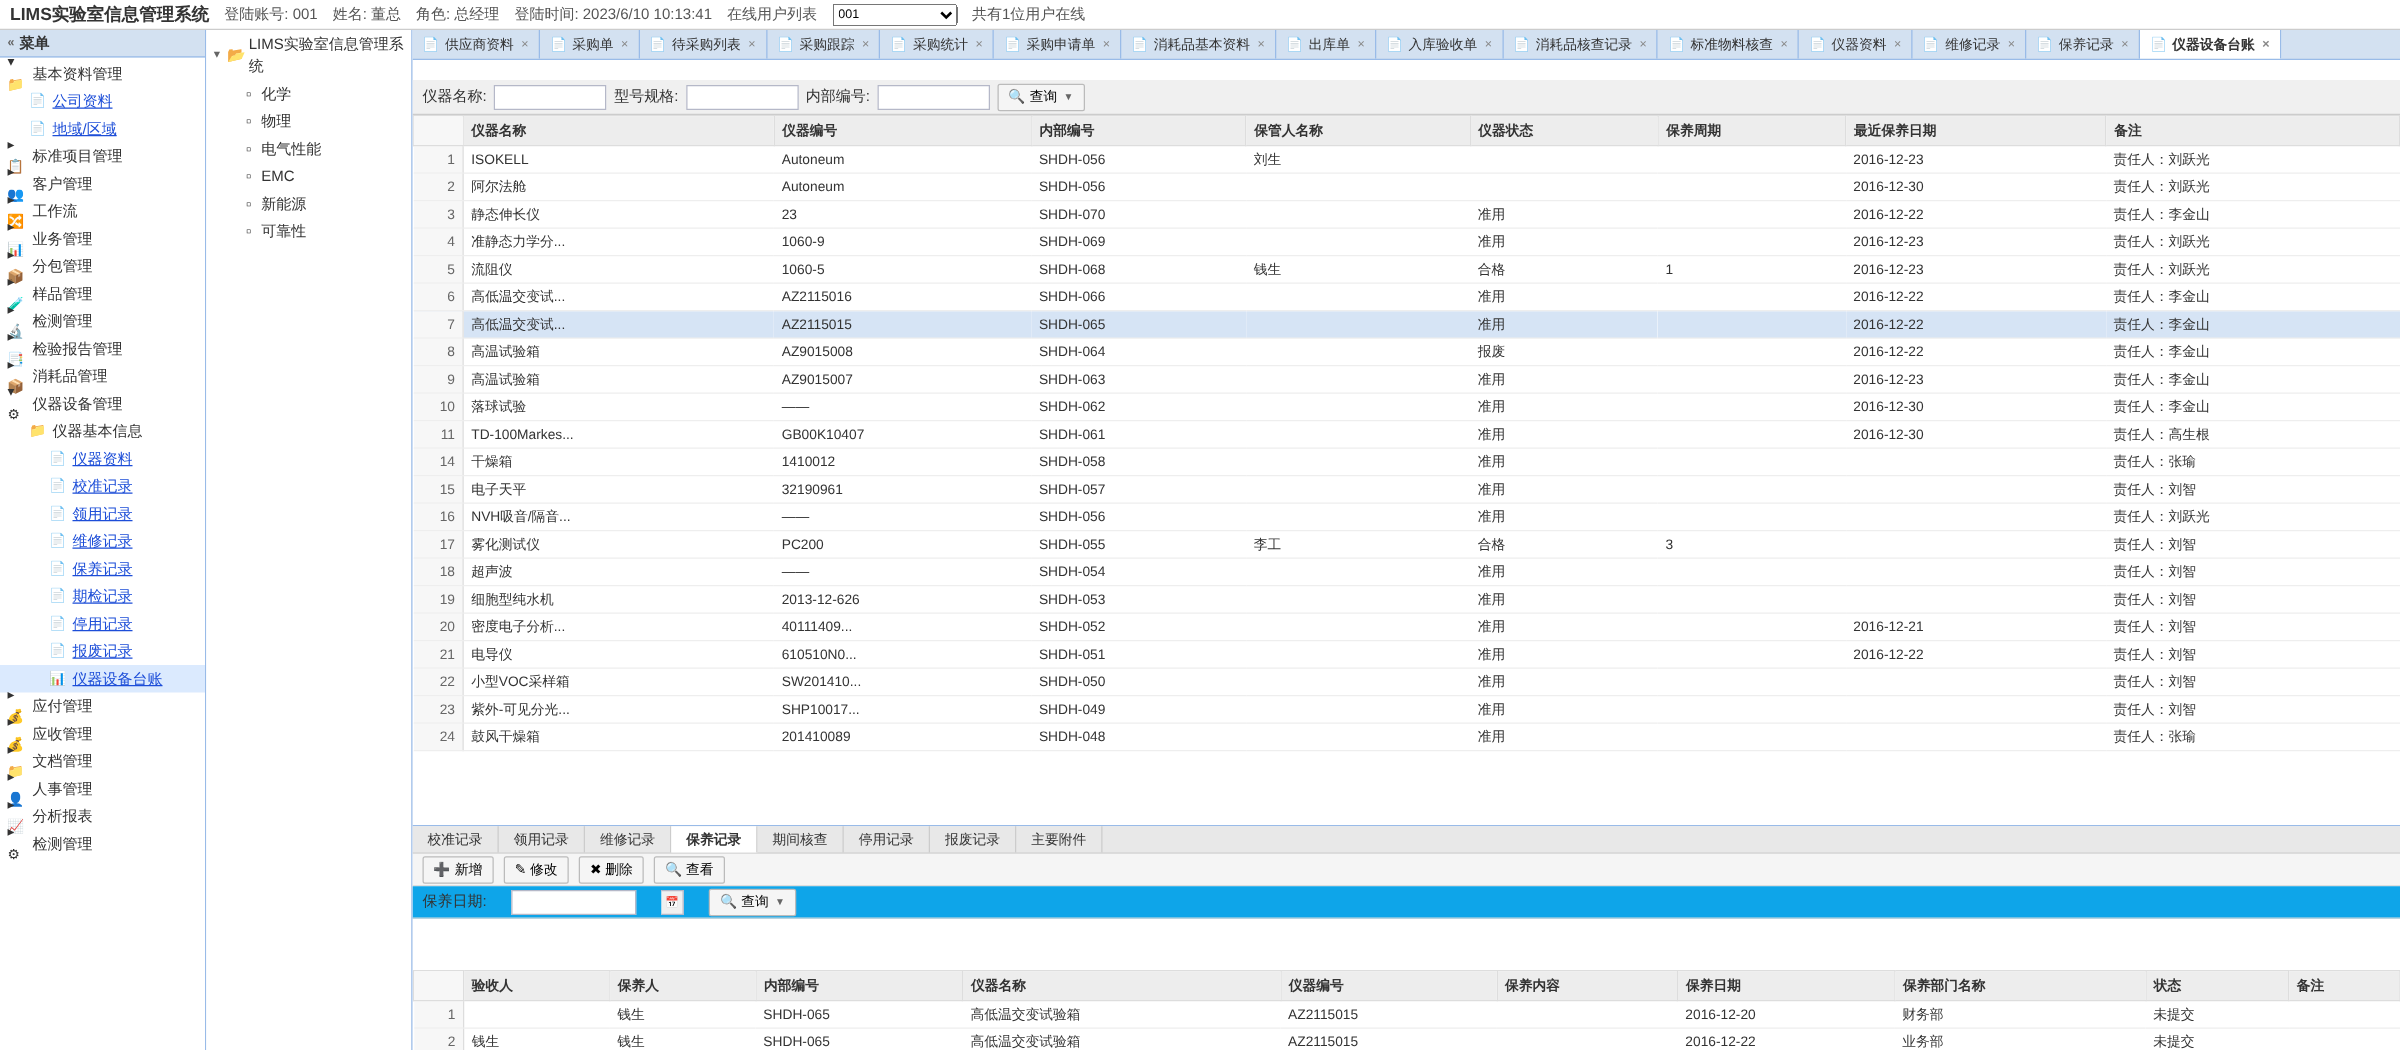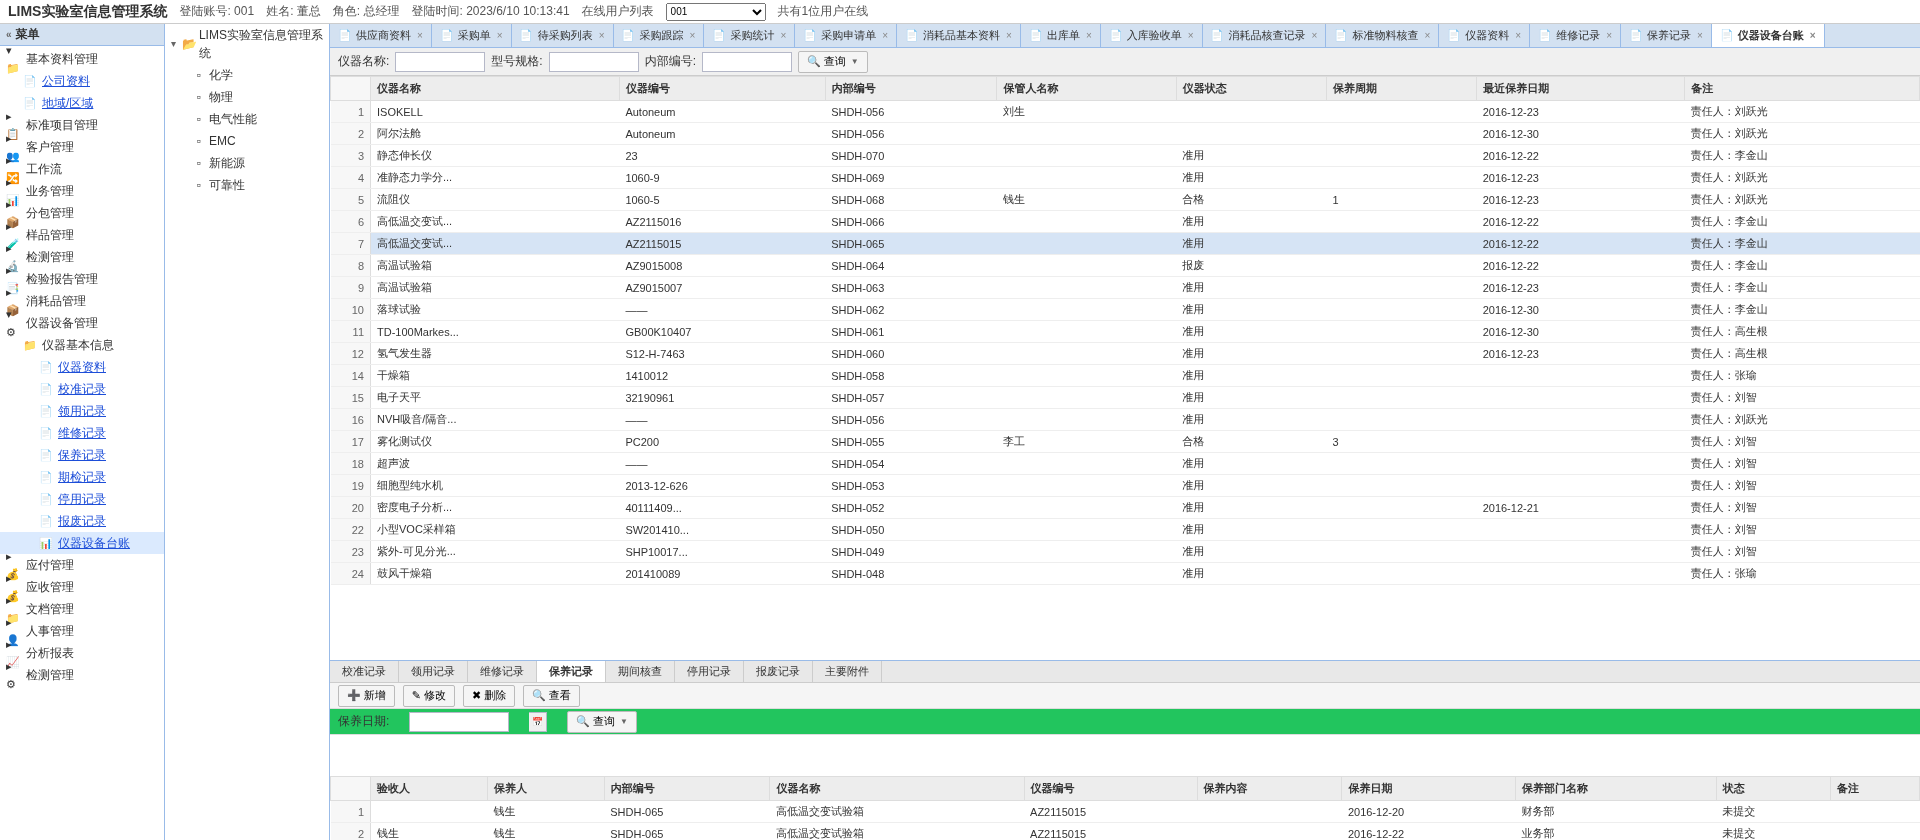--- a/index.html
+++ b/index.html
@@ -24,38 +24,38 @@
 .tree-node { display: flex; align-items: center; padding: 2px 6px; cursor: pointer; line-height: 18px; }
 .tree-node.child { padding-left: 26px; }
 .tree-toggle { width: 12px; font-size: 10px; color: #666; }
 .folder-icon { width: 16px; height: 16px; margin-right: 2px; display: inline-flex; align-items: center; justify-content: center; }
 .right-panel { flex: 1; display: flex; flex-direction: column; overflow: hidden; }
 .tabs { display: flex; background: #d3e1f1; border-bottom: 1px solid #99bbe8; height: 24px; overflow-x: auto; }
 .tab { display: flex; align-items: center; padding: 0 8px; border-right: 1px solid #99bbe8; cursor: pointer; white-space: nowrap; gap: 4px; font-size: 11px; }
 .tab.active { background: #fff; font-weight: bold; }
 .tab-icon { width: 14px; height: 14px; display: inline-flex; align-items: center; justify-content: center; }
 .tab-close { color: #888; font-size: 10px; margin-left: 2px; }
-.toolbar { height: 28px; background: #f0f0f0; border-bottom: 1px solid #ccc; display: flex; align-items: center; padding: 0 8px; gap: 6px; }
+.toolbar { height: 28px; background: #f0f0f0; border-bottom: 1px solid #ccc; display: flex; align-items: center; padding: 0 8px; gap: 6px; margin-top: 16px; }
 .toolbar label { font-size: 12px; }
 .toolbar input[type="text"] { height: 20px; width: 90px; border: 1px solid #b5b8c8; padding: 0 4px; font-size: 11px; }
 .btn { height: 22px; padding: 0 8px; background: #f5f5f5; border: 1px solid #bbb; border-radius: 2px; cursor: pointer; display: inline-flex; align-items: center; gap: 3px; font-size: 11px; }
 .btn-icon { font-size: 11px; }
 .dropdown-arrow { font-size: 8px; margin-left: 2px; color: #666; }
 .grid-container { flex: 1; overflow: auto; }
 .grid { width: 100%; border-collapse: collapse; font-size: 11px; }
 .grid th { background: #ededed; border: 1px solid #ddd; padding: 4px 6px; text-align: left; font-weight: bold; color: #333; position: sticky; top: 0; }
 .grid td { border-bottom: 1px solid #eee; padding: 3px 6px; white-space: nowrap; overflow: hidden; text-overflow: ellipsis; }
 .grid tbody tr.selected { background: #d6e4f5; }
 .grid .rownum { width: 40px; text-align: right; color: #666; background: #f7f7f7; border-right: 1px solid #ddd; }
 .detail-panel { height: 180px; border-top: 1px solid #99bbe8; display: flex; flex-direction: column; }
 .detail-tabs { display: flex; background: #e8e8e8; border-bottom: 1px solid #ccc; height: 22px; }
 .detail-tab { padding: 0 12px; display: flex; align-items: center; border-right: 1px solid #ccc; cursor: pointer; font-size: 11px; }
 .detail-tab.active { background: #fff; font-weight: bold; }
 .detail-toolbar { height: 26px; background: #f5f5f5; border-bottom: 1px solid #ddd; display: flex; align-items: center; padding: 0 8px; gap: 8px; }
-.detail-search { height: 26px; background: #22c55e; border-bottom: 1px solid #ddd; display: flex; align-items: center; padding: 0 8px; gap: 20px; }
+.detail-search { height: 26px; background: #0ea5e9; border-bottom: 1px solid #ddd; display: flex; align-items: center; padding: 0 8px; gap: 20px; }
 .date-input { height: 20px; width: 100px; border: 1px solid #b5b8c8; padding: 0 4px; font-size: 11px; }
 .date-picker-btn { width: 18px; height: 20px; border: 1px solid #b5b8c8; border-left: none; background: #f0f0f0; cursor: pointer; font-size: 9px; }
 .detail-grid-container { flex: 1; overflow: auto; margin-top: 41px; }
 .bg-decoration { position: fixed; bottom: 0; left: 0; width: 160px; height: 160px; background: linear-gradient(135deg, transparent 40%, #5b8fd4 40%); z-index: -1; pointer-events: none; }
 </style>
 </head>
 <body>
 
 <div class="header">
   <span class="header-title">LIMS实验室信息管理系统</span>
@@ -452,31 +452,20 @@
               <td>TD-100Markes...</td>
               <td>GB00K10407</td>
               <td>SHDH-061</td>
               <td></td>
               <td>准用</td>
               <td></td>
               <td>2016-12-30</td>
               <td>责任人：高生根</td>
             </tr>
             <tr>
-              <td class="rownum">12</td>
-              <td>氢气发生器</td>
-              <td>S12-H-7463</td>
-              <td>SHDH-060</td>
-              <td></td>
-              <td>准用</td>
-              <td></td>
-              <td>2016-12-23</td>
-              <td>责任人：高生根</td>
-            </tr>
-            <tr>
               <td class="rownum">14</td>
               <td>干燥箱</td>
               <td>1410012</td>
               <td>SHDH-058</td>
               <td></td>
               <td>准用</td>
               <td></td>
               <td></td>
               <td>责任人：张瑜</td>
             </tr>
@@ -537,20 +526,31 @@
             </tr>
             <tr>
               <td class="rownum">20</td>
               <td>密度电子分析...</td>
               <td>40111409...</td>
               <td>SHDH-052</td>
               <td></td>
               <td>准用</td>
               <td></td>
               <td>2016-12-21</td>
+              <td>责任人：刘智</td>
+            </tr>
+            <tr>
+              <td class="rownum">21</td>
+              <td>电导仪</td>
+              <td>610510N0...</td>
+              <td>SHDH-051</td>
+              <td></td>
+              <td>准用</td>
+              <td></td>
+              <td>2016-12-22</td>
               <td>责任人：刘智</td>
             </tr>
             <tr>
               <td class="rownum">22</td>
               <td>小型VOC采样箱</td>
               <td>SW201410...</td>
               <td>SHDH-050</td>
               <td></td>
               <td>准用</td>
               <td></td>

